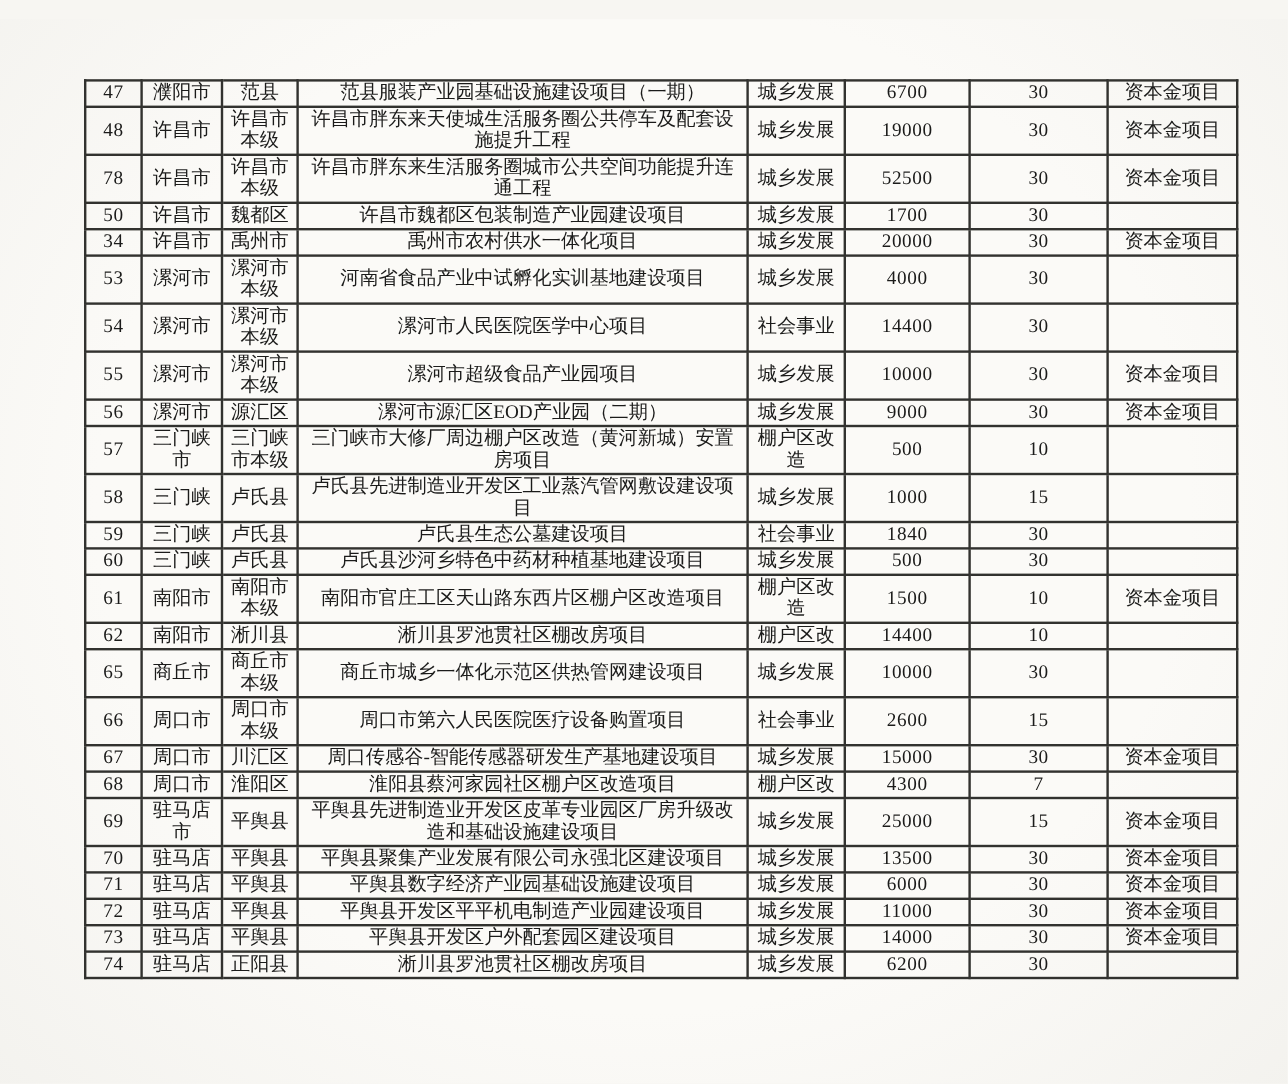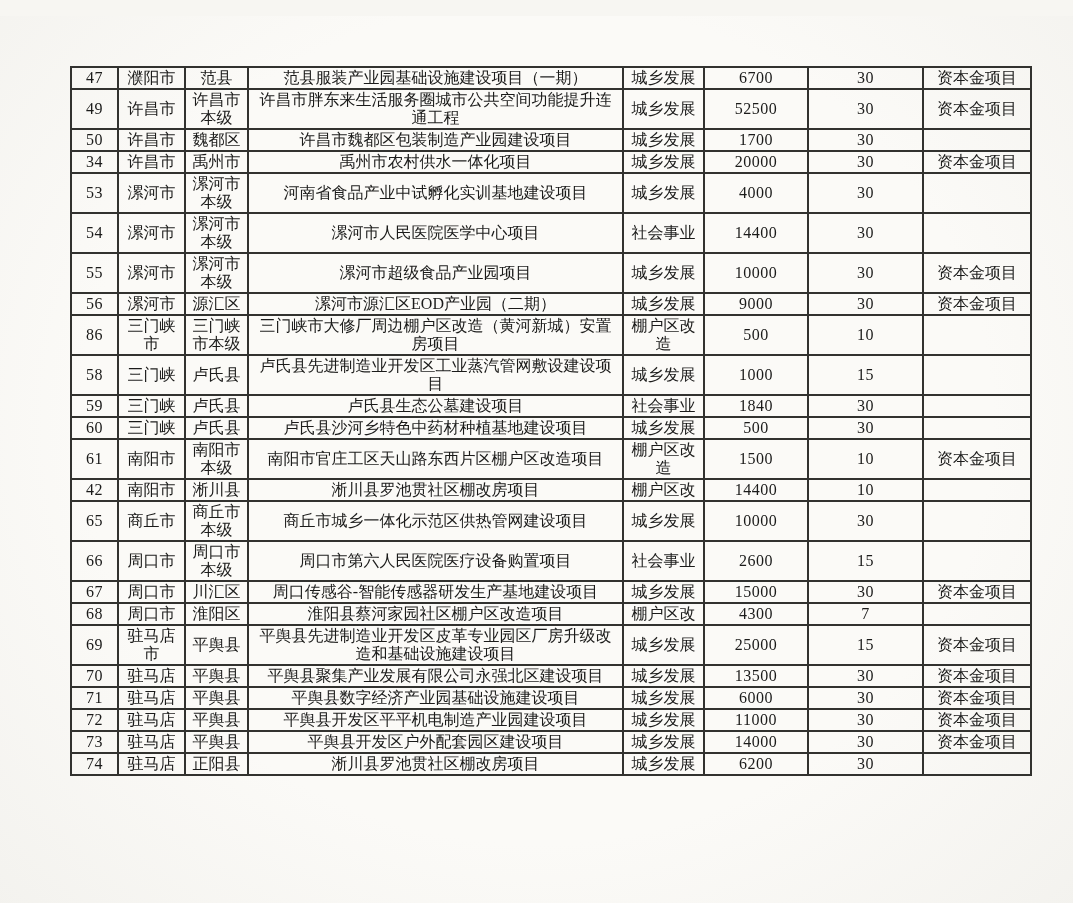--- a/index.html
+++ b/index.html
@@ -73,21 +73,31 @@
           <td class="col-no">47</td>
           <td class="col-city">濮阳市</td>
           <td class="col-district">范县</td>
           <td class="col-project">范县服装产业园基础设施建设项目（一期）</td>
           <td class="col-category">城乡发展</td>
           <td class="col-amount">6700</td>
           <td class="col-term">30</td>
           <td class="col-note">资本金项目</td>
         </tr>
         <tr class="table-row">
-          <td class="col-no">49</td>
+          <td class="col-no">48</td>
+          <td class="col-city">许昌市</td>
+          <td class="col-district">许昌市本级</td>
+          <td class="col-project">许昌市胖东来天使城生活服务圈公共停车及配套设施提升工程</td>
+          <td class="col-category">城乡发展</td>
+          <td class="col-amount">19000</td>
+          <td class="col-term">30</td>
+          <td class="col-note">资本金项目</td>
+        </tr>
+        <tr class="table-row">
+          <td class="col-no">78</td>
           <td class="col-city">许昌市</td>
           <td class="col-district">许昌市本级</td>
           <td class="col-project">许昌市胖东来生活服务圈城市公共空间功能提升连通工程</td>
           <td class="col-category">城乡发展</td>
           <td class="col-amount">52500</td>
           <td class="col-term">30</td>
           <td class="col-note">资本金项目</td>
         </tr>
         <tr class="table-row">
           <td class="col-no">50</td>
@@ -143,21 +153,21 @@
           <td class="col-no">56</td>
           <td class="col-city">漯河市</td>
           <td class="col-district">源汇区</td>
           <td class="col-project">漯河市源汇区EOD产业园（二期）</td>
           <td class="col-category">城乡发展</td>
           <td class="col-amount">9000</td>
           <td class="col-term">30</td>
           <td class="col-note">资本金项目</td>
         </tr>
         <tr class="table-row">
-          <td class="col-no">86</td>
+          <td class="col-no">57</td>
           <td class="col-city">三门峡市</td>
           <td class="col-district">三门峡市本级</td>
           <td class="col-project">三门峡市大修厂周边棚户区改造（黄河新城）安置房项目</td>
           <td class="col-category">棚户区改造</td>
           <td class="col-amount">500</td>
           <td class="col-term">10</td>
           <td class="col-note"></td>
         </tr>
         <tr class="table-row">
           <td class="col-no">58</td>
@@ -193,21 +203,21 @@
           <td class="col-no">61</td>
           <td class="col-city">南阳市</td>
           <td class="col-district">南阳市本级</td>
           <td class="col-project">南阳市官庄工区天山路东西片区棚户区改造项目</td>
           <td class="col-category">棚户区改造</td>
           <td class="col-amount">1500</td>
           <td class="col-term">10</td>
           <td class="col-note">资本金项目</td>
         </tr>
         <tr class="table-row">
-          <td class="col-no">42</td>
+          <td class="col-no">62</td>
           <td class="col-city">南阳市</td>
           <td class="col-district">淅川县</td>
           <td class="col-project">淅川县罗池贯社区棚改房项目</td>
           <td class="col-category">棚户区改</td>
           <td class="col-amount">14400</td>
           <td class="col-term">10</td>
           <td class="col-note"></td>
         </tr>
         <tr class="table-row">
           <td class="col-no">65</td>

